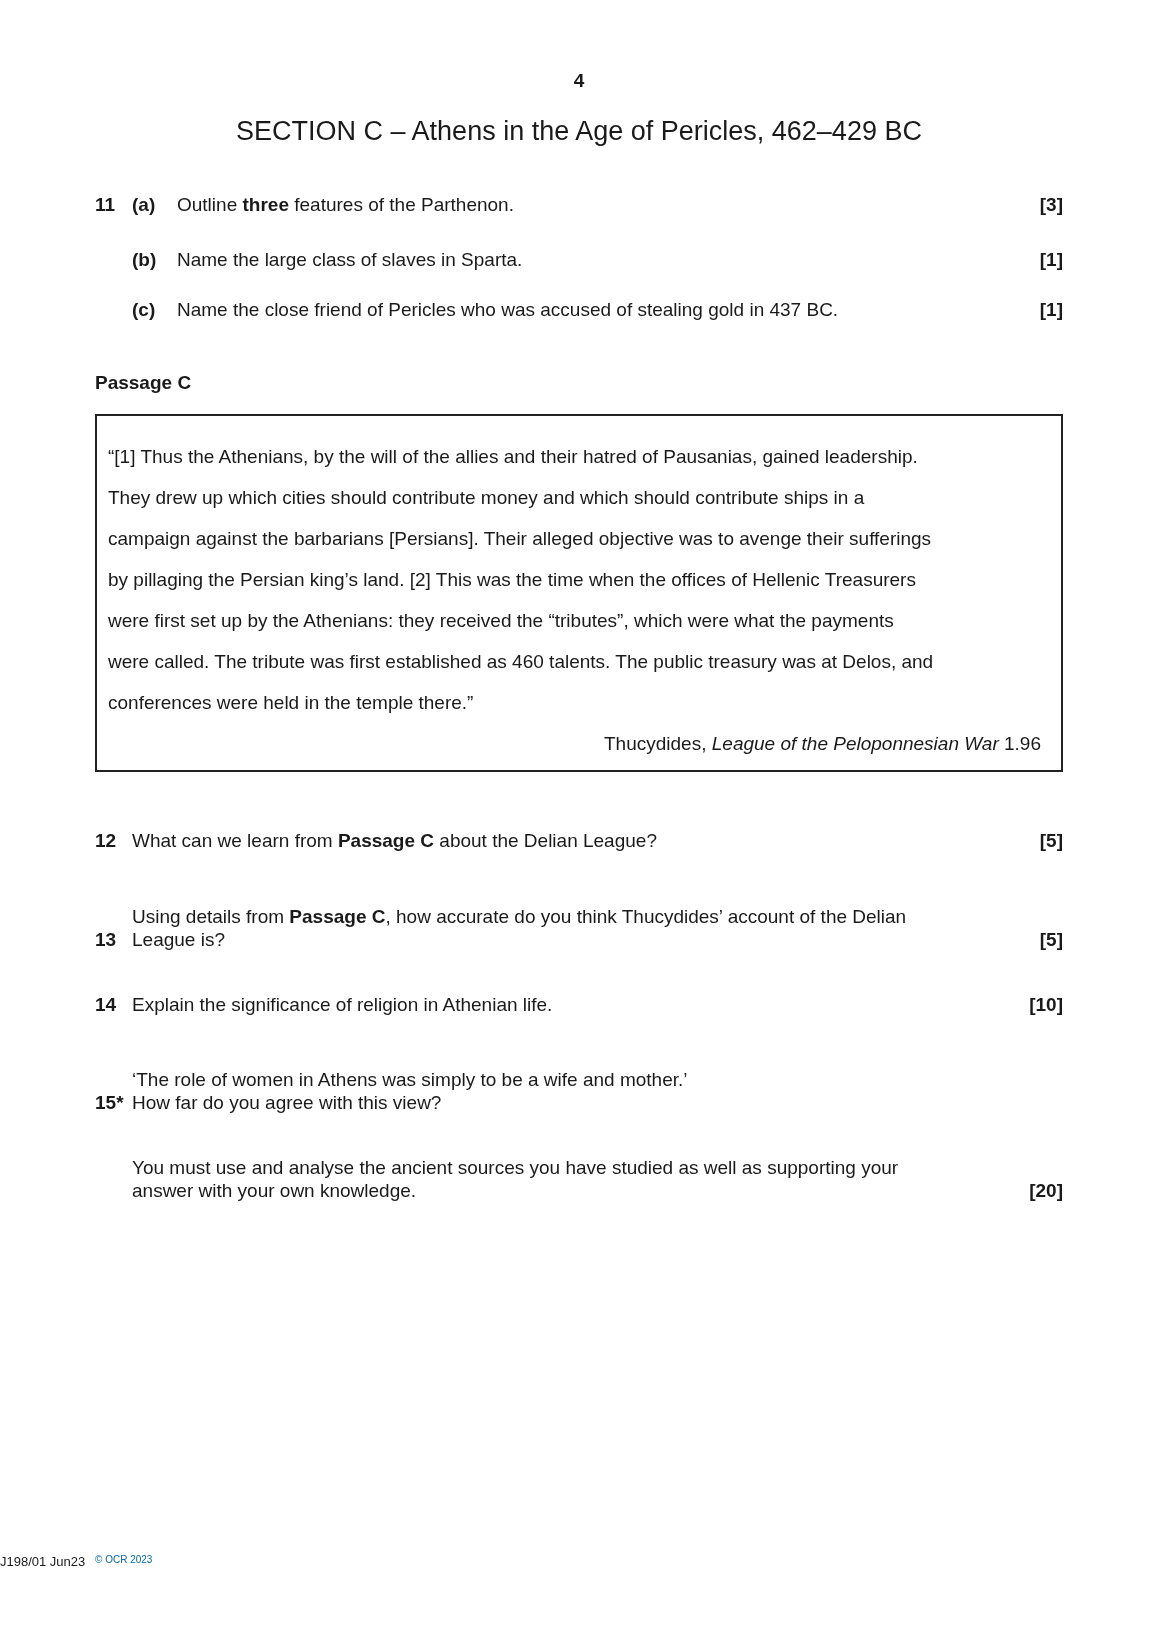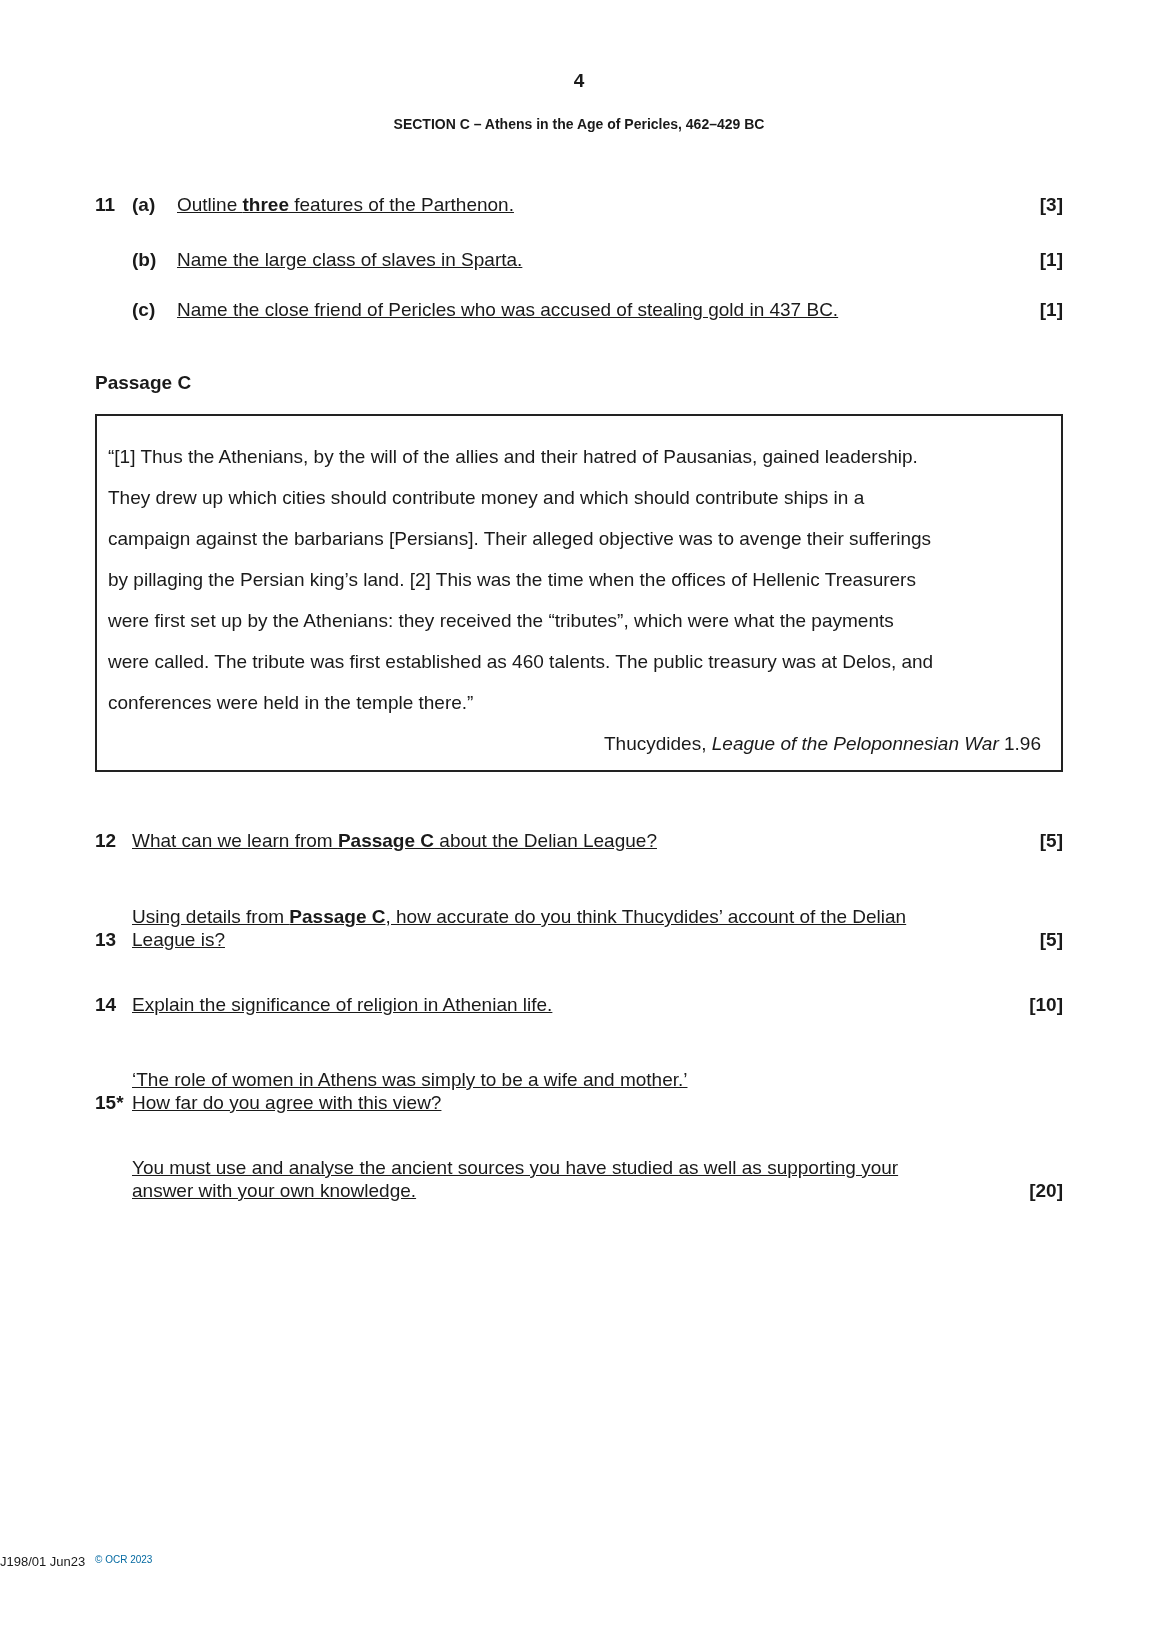--- a/index.html
+++ b/index.html
@@ -8,35 +8,35 @@
     width: 1158px;
     height: 1638px;
     background: #ffffff;
     font-family: "Liberation Sans", sans-serif;
     color: #1a1a1a;
     font-size: 19px;
     overflow: hidden;
   }
   .centered { position: absolute; left: 0; width: 100%; text-align: center; }
   .page-number { top: 70px; font-weight: bold; }
-  .section-heading { top: 116px; font-weight: bold; font-size: 14px; }
+  .section-heading { top: 116px; font-weight: normal; font-size: 27px; }
 
   
   .q-row {
     position: absolute;
     left: 95px;
     width: 968px;          
     display: flex;
     align-items: flex-end;
     line-height: 23px;
   }
   .q-num   { flex: 0 0 37px; font-weight: bold; white-space: nowrap; }
   .q-letter{ flex: 0 0 45px; font-weight: bold; white-space: nowrap; }
   .q-body  { flex: 1 1 auto; min-width: 0; }
-  .q-line  { white-space: nowrap; text-decoration: underline; }
+  .q-line  { white-space: nowrap; }
   .q-line .b { font-weight: bold; }
   .q-marks {
     margin-left: auto;
     align-self: flex-end;
     font-weight: bold;
     white-space: nowrap;
     padding-left: 10px;
   }
 
   .row-11a { top: 193px; }

